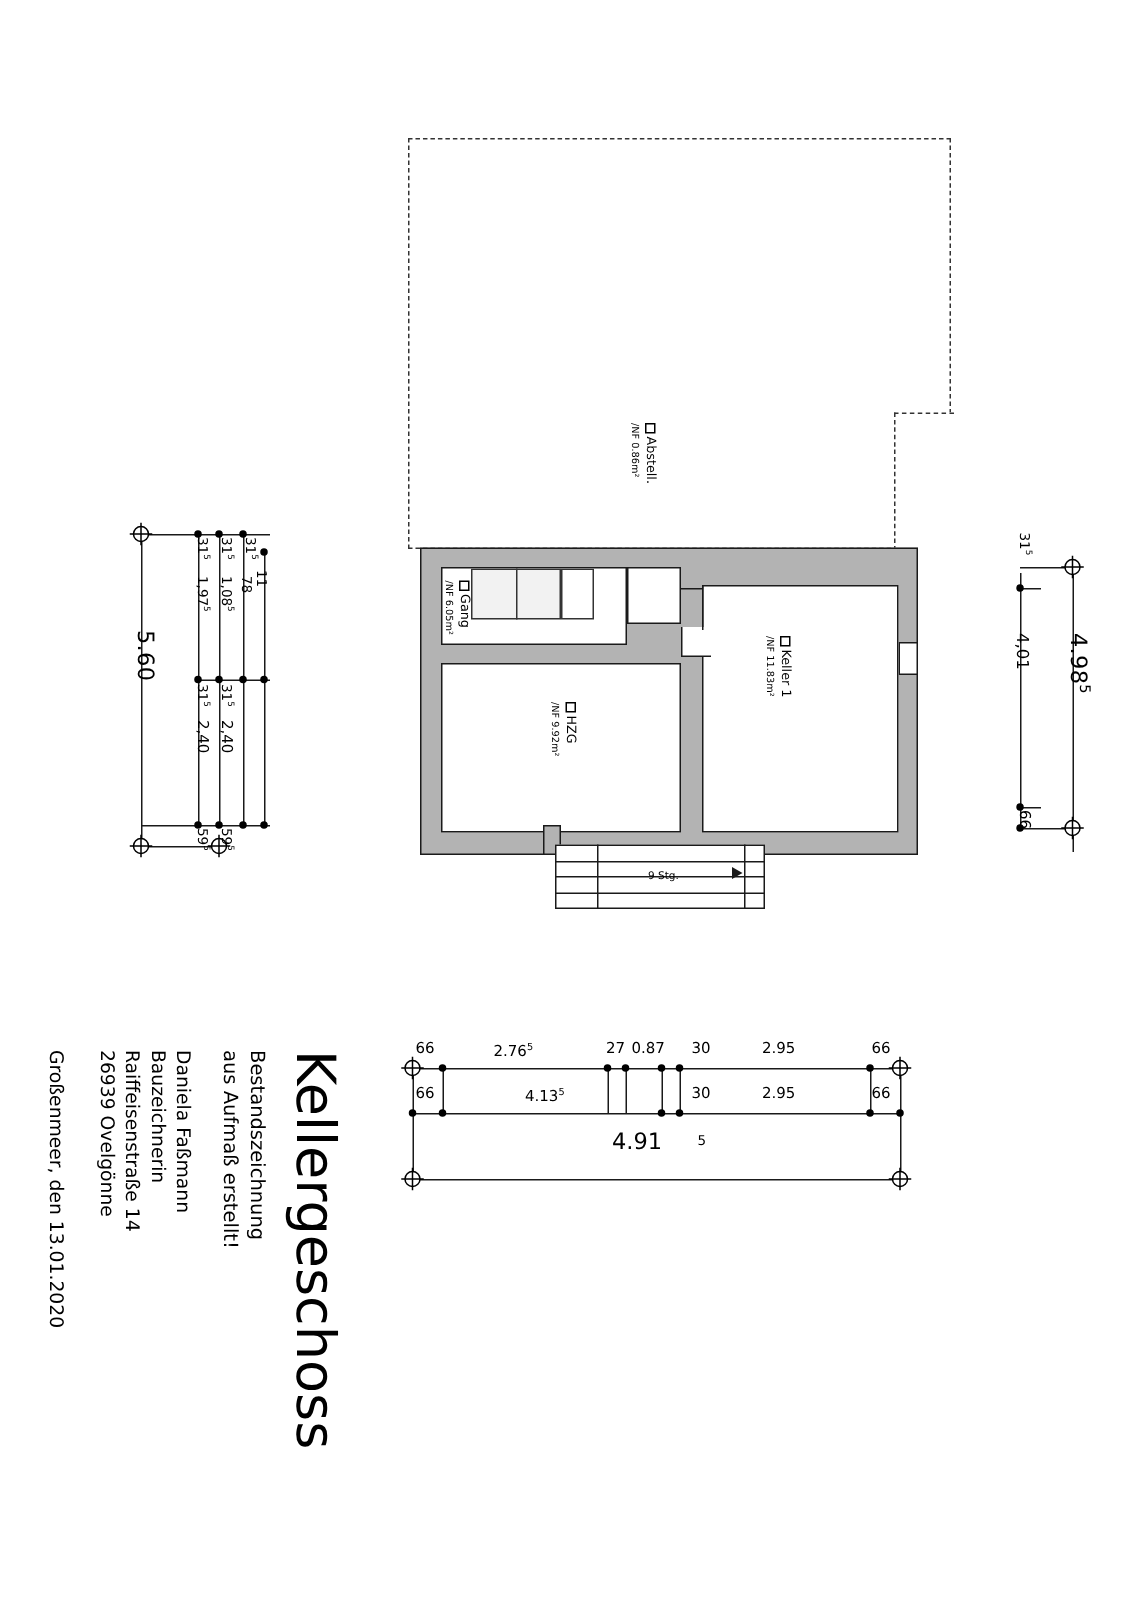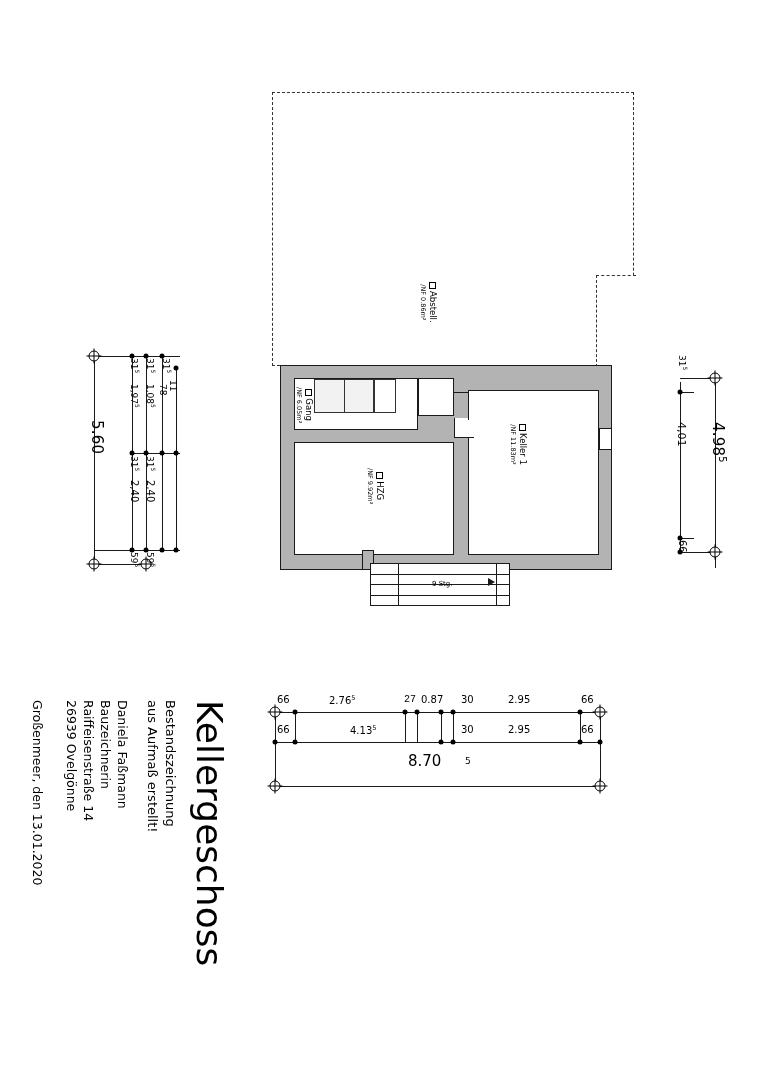--- a/index.html
+++ b/index.html
@@ -15,21 +15,21 @@
     color: #000000;
     overflow: hidden;
   }
   .page {
     position: absolute;
     inset: 0;
   }
   .abs { position: absolute; }
 
   
-  #plan { left: 272px; top: 350px; width: 340px; height: 260px; text-align: center; }
+  #plan { left: 272px; top: 350px; width: 340px; height: 260px; }
 
   .wall {
     position: absolute;
     background: #b3b3b3;
     border: 1px solid #1a1a1a;
     box-sizing: border-box;
   }
   .white-room {
     position: absolute;
     background: #ffffff;
@@ -311,33 +311,33 @@
     <div class="tick-dot" style="left:315px; top:52px;"></div>
     <div class="tick-dot" style="left:335px; top:52px;"></div>
 
     <div class="tick-circle" style="left:10px; top:22px;"></div>
     <div class="tick-circle" style="left:335px; top:22px;"></div>
     <div class="tick-circle" style="left:10px; top:96px;"></div>
     <div class="tick-circle" style="left:335px; top:96px;"></div>
 
     <div class="dim-h" style="left:12px; top:4px;">66</div>
     <div class="dim-h" style="left:64px; top:4px;">2.76<sup>5</sup></div>
-    <div class="dim-h" style="left:139px; top:4px;font-family:Liberation Mono, monospace;">27</div>
+    <div class="dim-h" style="left:139px; top:4px;">27</div>
     <div class="dim-h" style="left:156px; top:4px;">0.87</div>
     <div class="dim-h" style="left:196px; top:4px;">30</div>
     <div class="dim-h" style="left:243px; top:4px;">2.95</div>
     <div class="dim-h" style="left:316px; top:4px;">66</div>
 
     <div class="dim-h" style="left:12px; top:34px;">66</div>
     <div class="dim-h" style="left:85px; top:34px;">4.13<sup>5</sup></div>
     <div class="dim-h" style="left:196px; top:34px;">30</div>
     <div class="dim-h" style="left:243px; top:34px;">2.95</div>
     <div class="dim-h" style="left:316px; top:34px;">66</div>
 
-    <div class="dim-h big" style="left:143px; top:62px;"><span>8.70</span></div>
+    <div class="dim-h big" style="left:143px; top:62px;"><span>4.91</span></div>
     <div class="dim-h" style="left:200px; top:66px; font-size:9px;"><span>5</span></div>
   </div>
 
   <div class="abs" style="left:0px; top:680px; width:250px; height:400px;">
 
     <div class="title-main" style="left:230px; top:20px;">Kellergeschoss</div>
 
     <div class="title-sub" style="left:178px; top:20px;">Bestandszeichnung</div>
     <div class="title-sub" style="left:160px; top:20px;">aus Aufmaß erstellt!</div>
 

